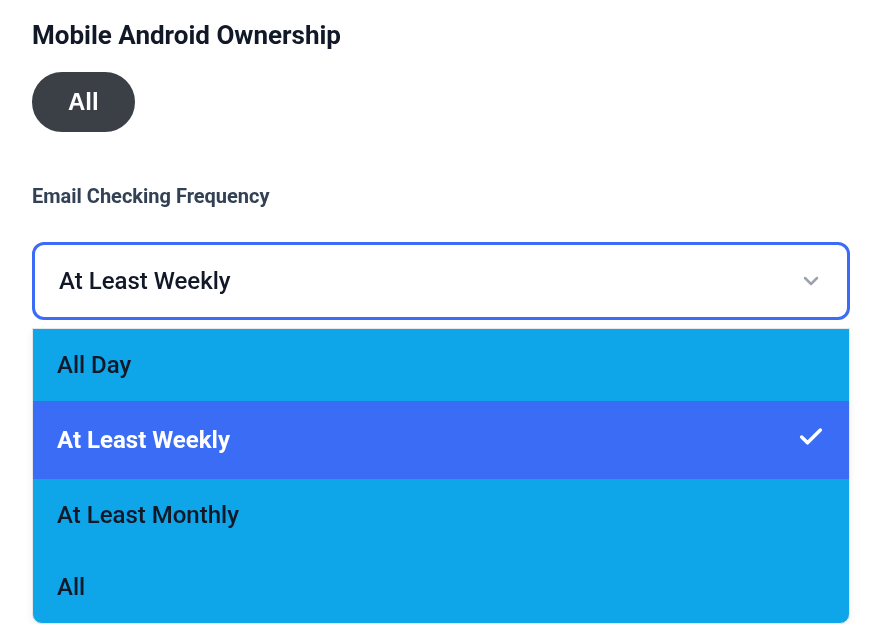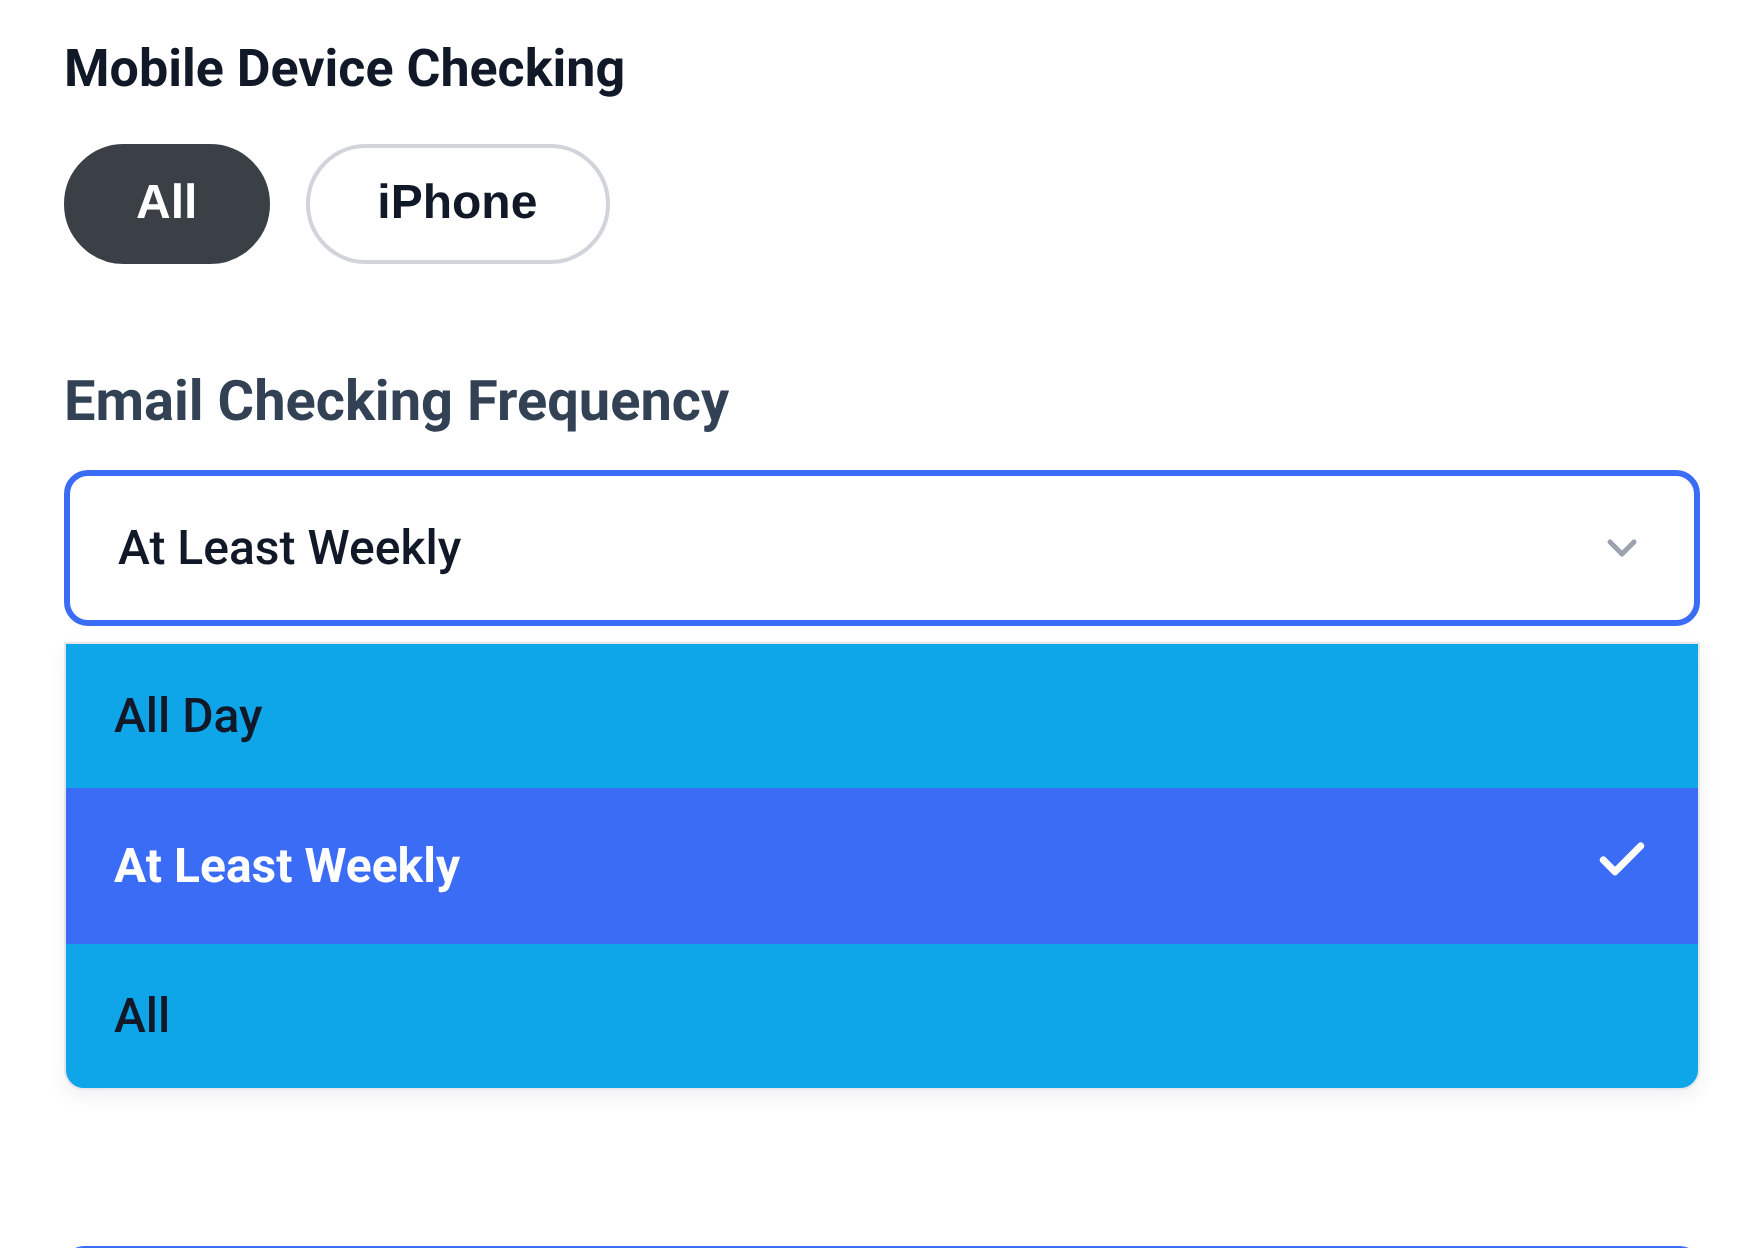--- a/index.html
+++ b/index.html
@@ -31,24 +31,24 @@
       background: #fff;
       color: #111827;
       cursor: pointer;
     }
     .pill.selected {
       background: #3B3F46;
       border-color: #3B3F46;
       color: #fff;
     }
     .field-label {
-      font-size: 28px;
+      font-size: 20px;
       font-weight: 700;
       color: #334155;
-      margin-bottom: 18px;
+      margin-bottom: 34px;
     }
     .select-wrap {
       position: relative;
     }
     .select-trigger {
       width: 100%;
       border: 3px solid #3B6CF6;
       border-radius: 12px;
       background: #fff;
       padding: 22px 24px;
@@ -105,25 +105,24 @@
       border-radius: 10px;
       z-index: -1;
     }
     .select-area {
       position: relative;
     }
   </style>
 </head>
 <body>
 
-<div class="section-title">Mobile Device Checking</div>
+<div class="section-title">Mobile Android Ownership</div>
 
 <div class="pill-row">
   <button class="pill selected">All</button>
-  <button class="pill">iPhone</button>
 </div>
 
 <div class="field-label">Email Checking Frequency</div>
 
 <div class="select-area">
   <div class="select-wrap">
     <div class="select-trigger">
       <span>At Least Weekly</span>
       <span class="chevron">
         <svg width="24" height="24" viewBox="0 0 24 24" fill="none" stroke="#9CA3AF" stroke-width="2.5" stroke-linecap="round" stroke-linejoin="round">
@@ -138,19 +137,22 @@
       </div>
       <div class="option selected">
         <span>At Least Weekly</span>
         <span>
           <svg width="28" height="28" viewBox="0 0 24 24" fill="none" stroke="#fff" stroke-width="3" stroke-linecap="round" stroke-linejoin="round">
               <polyline points="20 6 9 17 4 12"></polyline>
             </svg>
         </span>
       </div>
       <div class="option">
+        <span>At Least Monthly</span>
+      </div>
+      <div class="option">
         <span>All</span>
       </div>
     </div>
   </div>
 
   <div class="apply-btn">Apply</div>
 </div>
 
 </body></html>

